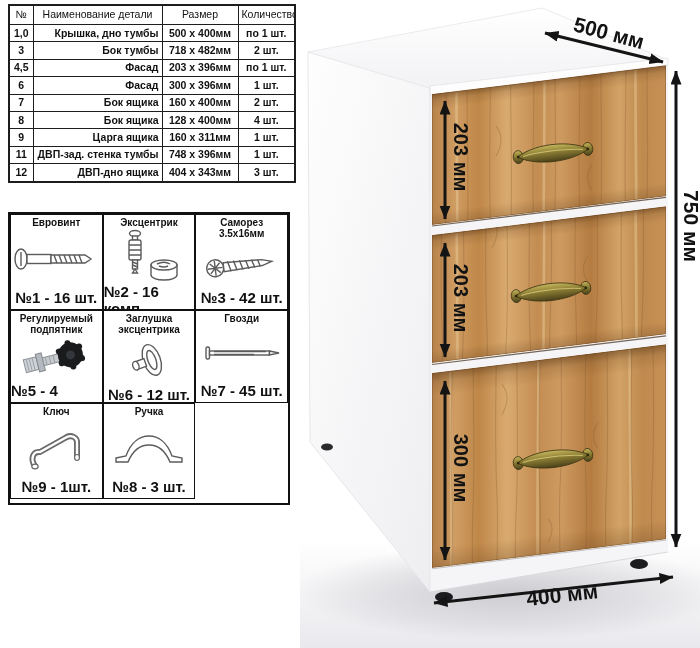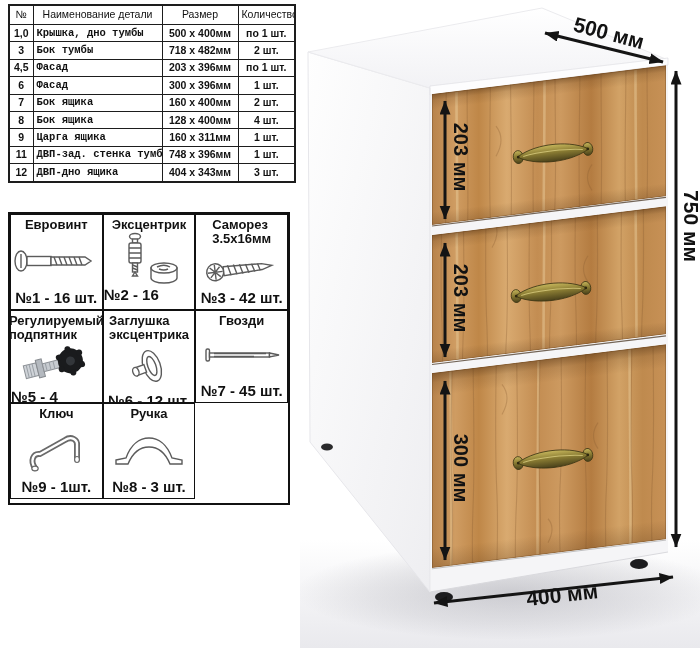--- a/index.html
+++ b/index.html
@@ -5,29 +5,29 @@
   html,body{margin:0;padding:0;background:#fff;}
   .stage{position:relative;width:700px;height:648px;background:#ffffff;overflow:hidden;
          font-family:"Liberation Sans",sans-serif;color:#111;}
   
   .parts-table{position:absolute;left:8px;top:4px;width:288px;border-collapse:collapse;
                table-layout:fixed;border:2px solid #1d1d1d;}
   .parts-table th,.parts-table td{border:1px solid #1d1d1d;padding:0 3px;
                font-size:10.5px;line-height:1.05;overflow:hidden;white-space:nowrap;}
   .parts-table th{height:18px;font-weight:400;text-align:center;}
   .parts-table td{height:16.4px;font-weight:700;text-align:center;}
-  .parts-table td.c-name{text-align:left;font-family:Liberation Mono, monospace;}
+  .parts-table td.c-name{text-align:right;}
   .col-num{width:24px}.col-name{width:129px}.col-size{width:76px}.col-qty{width:57px}
   
   .hw-grid{position:absolute;left:8px;top:212px;width:278px;height:289px;
            display:grid;grid-template-columns:1fr 1fr 1fr;grid-template-rows:96px 93px 96px;
            border:2px solid #111;}
   .hw-cell{border:1px solid #111;display:flex;flex-direction:column;align-items:center;
            overflow:hidden;background:#fff;}
-  .hw-title{margin-top:3px;font-size:13px;font-weight:700;text-align:left;
+  .hw-title{margin-top:3px;font-size:10px;font-weight:700;text-align:center;
             white-space:pre-line;line-height:1.08;}
   .hw-icon{flex:1;display:flex;align-items:center;justify-content:center;}
   .hw-count{margin-bottom:3px;font-size:15px;font-weight:700;}
   
   .cabinet{position:absolute;left:300px;top:0;}
   .cabinet text{font-family:"Liberation Sans",sans-serif;font-weight:700;fill:#121212;}
   .dim-lg{font-size:21px;}
   .dim-drawer{font-size:20px;}
   .icon-line{stroke:#5b5b5b;fill:none;stroke-width:1.4;}
   .icon-fill{stroke:#5b5b5b;fill:#fff;stroke-width:1.4;}

